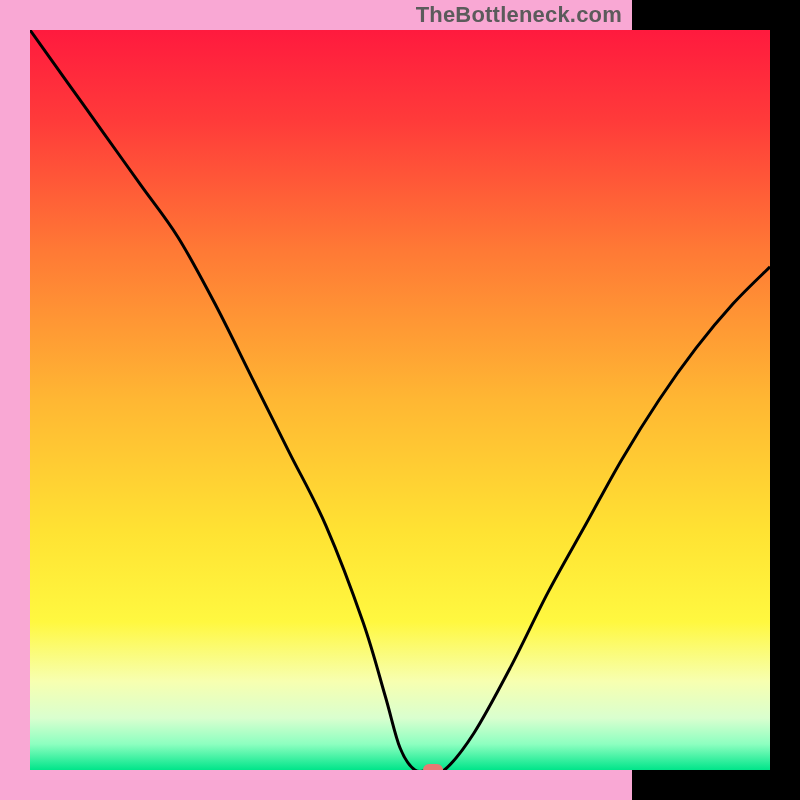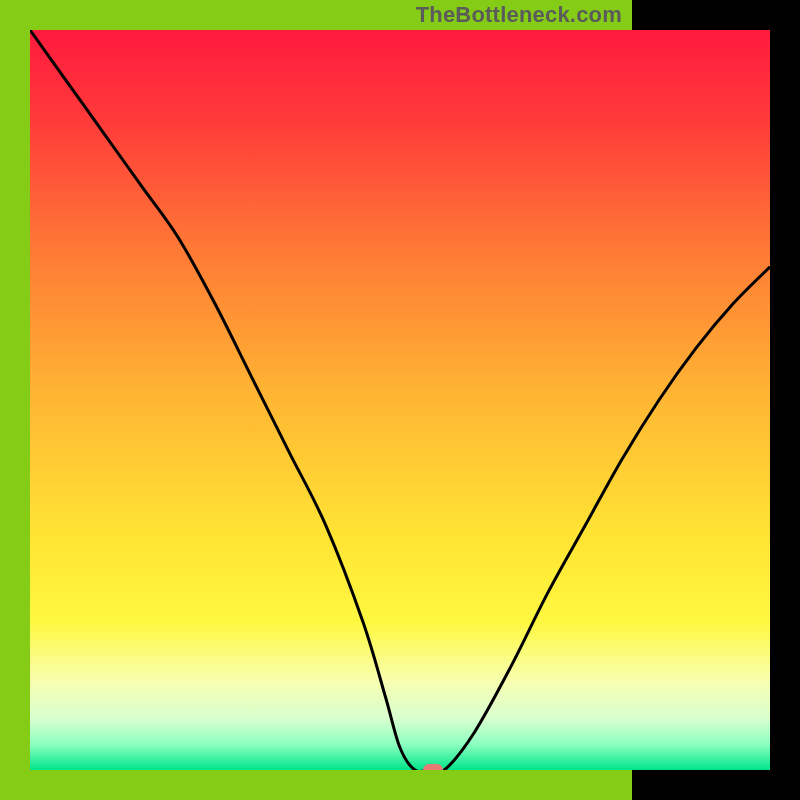--- a/index.html
+++ b/index.html
@@ -8,21 +8,21 @@
     width: 800px;
     height: 800px;
     background: #000;
     overflow: hidden;
     font-family: Arial, Helvetica, sans-serif;
   }
   .frame {
     position: relative;
     width: 632px;
     height: 800px;
-    background: #84cc16;
+    background: #f9a8d4;
   }
   .watermark {
     position: absolute;
     top: 2px;
     right: 10px;
     font-size: 22px;
     font-weight: bold;
     color: #5b5b5b;
     z-index: 10;
     letter-spacing: 0.2px;

